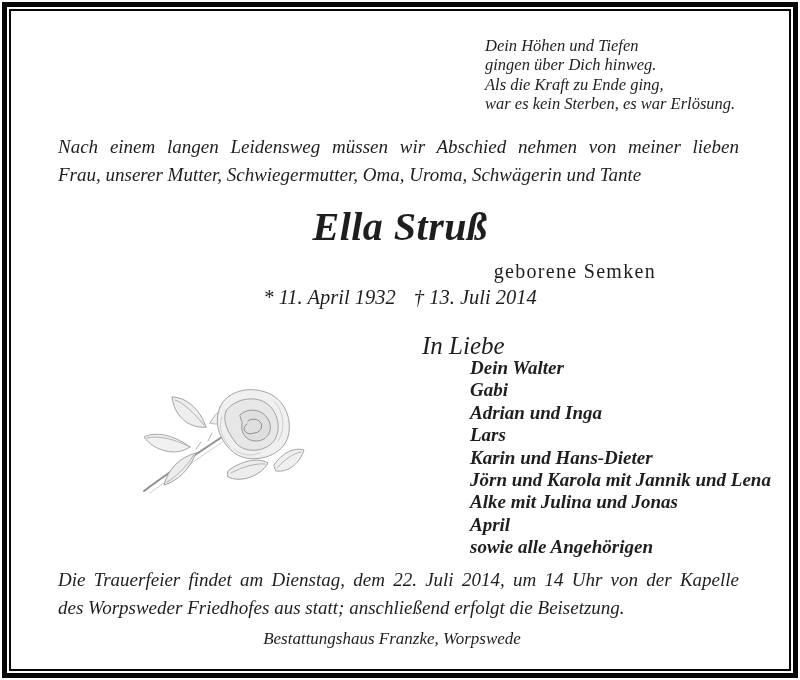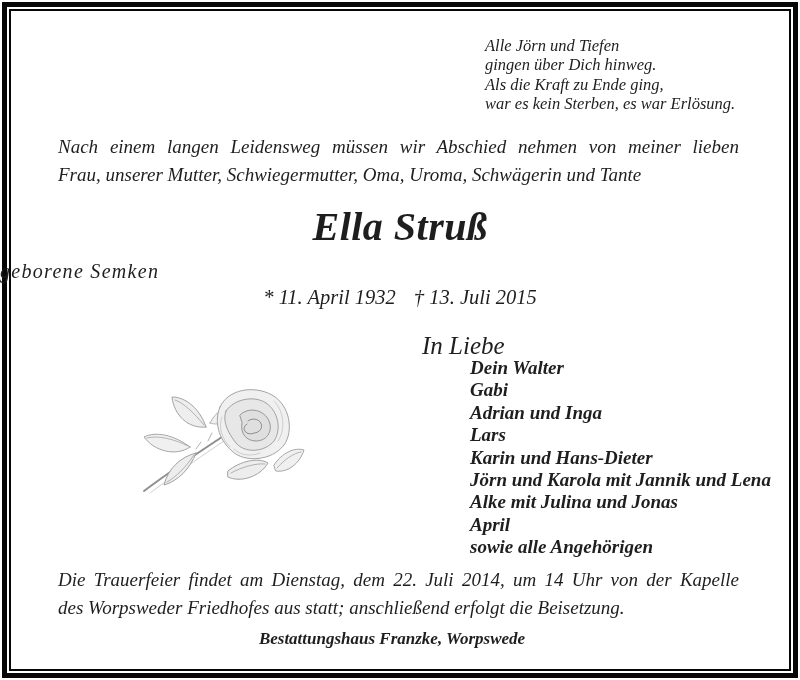--- a/index.html
+++ b/index.html
@@ -38,22 +38,22 @@
 
   .deceased-name {
     left: 0; top: 200px; width: 800px;
     text-align: center;
     font-size: 40px; line-height: 54px;
     font-weight: bold; font-style: italic;
     letter-spacing: 0.5px;
   }
   .maiden-name {
     left: 0; top: 260px; width: 656px;
-    text-align: left;
-    font-size: 20px; font-style: italic;
+    text-align: right;
+    font-size: 20px; 
     letter-spacing: 1.3px;
   }
   .dates-row {
     left: 0; top: 286px; width: 800px;
     display: flex; justify-content: center; gap: 18px;
     font-size: 20.5px; font-style: italic;
   }
   .salutation {
     left: 422px; top: 332px;
     font-size: 25px; font-style: italic;
@@ -70,49 +70,49 @@
     width: 172px; height: 116px;
   }
   .funeral {
     left: 58px; top: 566px; width: 681px;
     font-size: 19px; line-height: 27.5px;
     font-style: italic;
   }
   .footer-line {
     left: 0; top: 629px; width: 784px;
     text-align: center;
-    font-size: 17px; font-style: italic; font-weight: bold;
+    font-size: 17px; font-style: italic;
   }
 </style>
 </head>
 <body>
 
 <div class="frame-outer">
   <div class="frame-inner"></div>
 </div>
 
 <div class="abs poem">
-  <div>Alle Jörn und Tiefen</div>
+  <div>Dein Höhen und Tiefen</div>
   <div>gingen über Dich hinweg.</div>
   <div>Als die Kraft zu Ende ging,</div>
   <div>war es kein Sterben, es war Erlösung.</div>
 </div>
 
 <div class="abs intro">
   <div class="l1 just-line">Nach einem langen Leidensweg müssen wir Abschied nehmen von meiner lieben</div>
   <div class="l2">Frau, unserer Mutter, Schwiegermutter, Oma, Uroma, Schwägerin und Tante</div>
 </div>
 
 <div class="abs deceased-name">Ella Struß</div>
 
 <div class="abs maiden-name">geborene Semken</div>
 
 <div class="abs dates-row">
   <span>* 11. April 1932</span>
-  <span>† 13. Juli 2015</span>
+  <span>† 13. Juli 2014</span>
 </div>
 
 <div class="abs salutation">In Liebe</div>
 
 <div class="abs mourners">
   <div>Dein Walter</div>
   <div>Gabi</div>
   <div>Adrian und Inga</div>
   <div>Lars</div>
   <div>Karin und Hans-Dieter</div>

